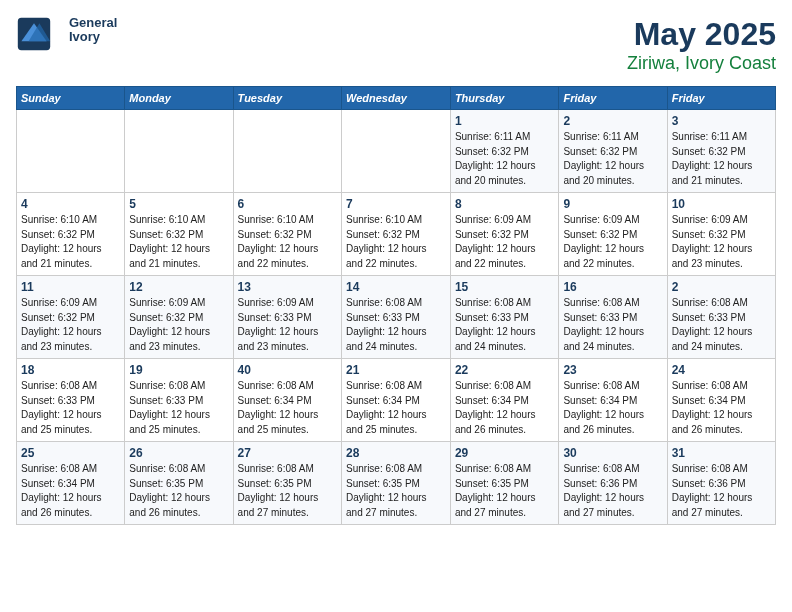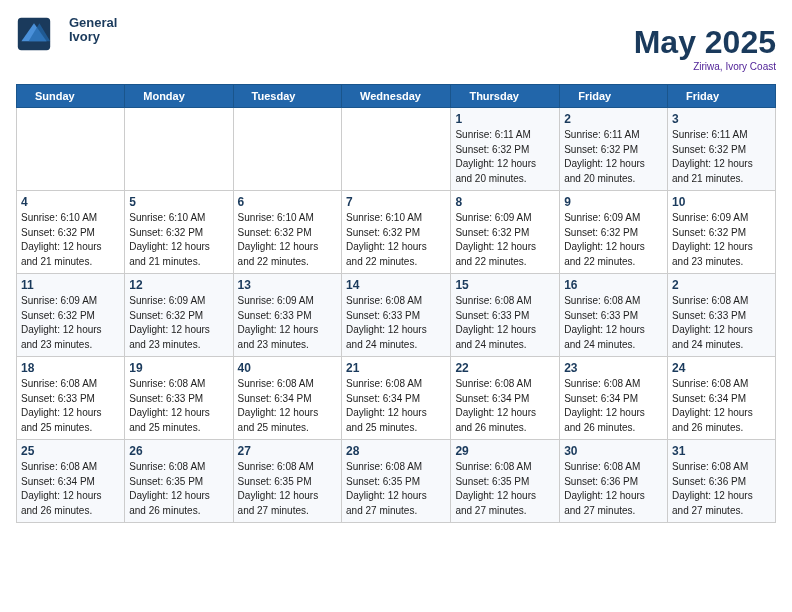--- a/index.html
+++ b/index.html
@@ -33,39 +33,39 @@
       width: 36px;
       height: 36px;
     }
     .title-block {
       text-align: right;
     }
     .title-block .month-year {
       font-size: 32px;
       font-weight: bold;
       color: #1a3a5c;
-      margin-top: 8px;
     }
     .title-block .location {
-      font-size: 10px;
-      color: #4c1d95;
+      font-size: 18px;
+      color: #15803d;
     }
     table {
       width: 100%;
       border-collapse: collapse;
       font-size: 10.5px;
     }
     thead th {
       background: #2266aa;
       color: #fff;
-      padding: 5px 18px;
+      padding: 5px 4px;
       text-align: left;
       font-size: 11px;
       font-weight: bold;
       border: 1px solid #1a558c;
+      font-style: italic;
     }
     tbody td {
       vertical-align: top;
       border: 1px solid #ccc;
       padding: 4px 4px;
       width: 110px;
       min-height: 70px;
       background: #fff;
     }
     tbody tr:nth-child(odd) td {

